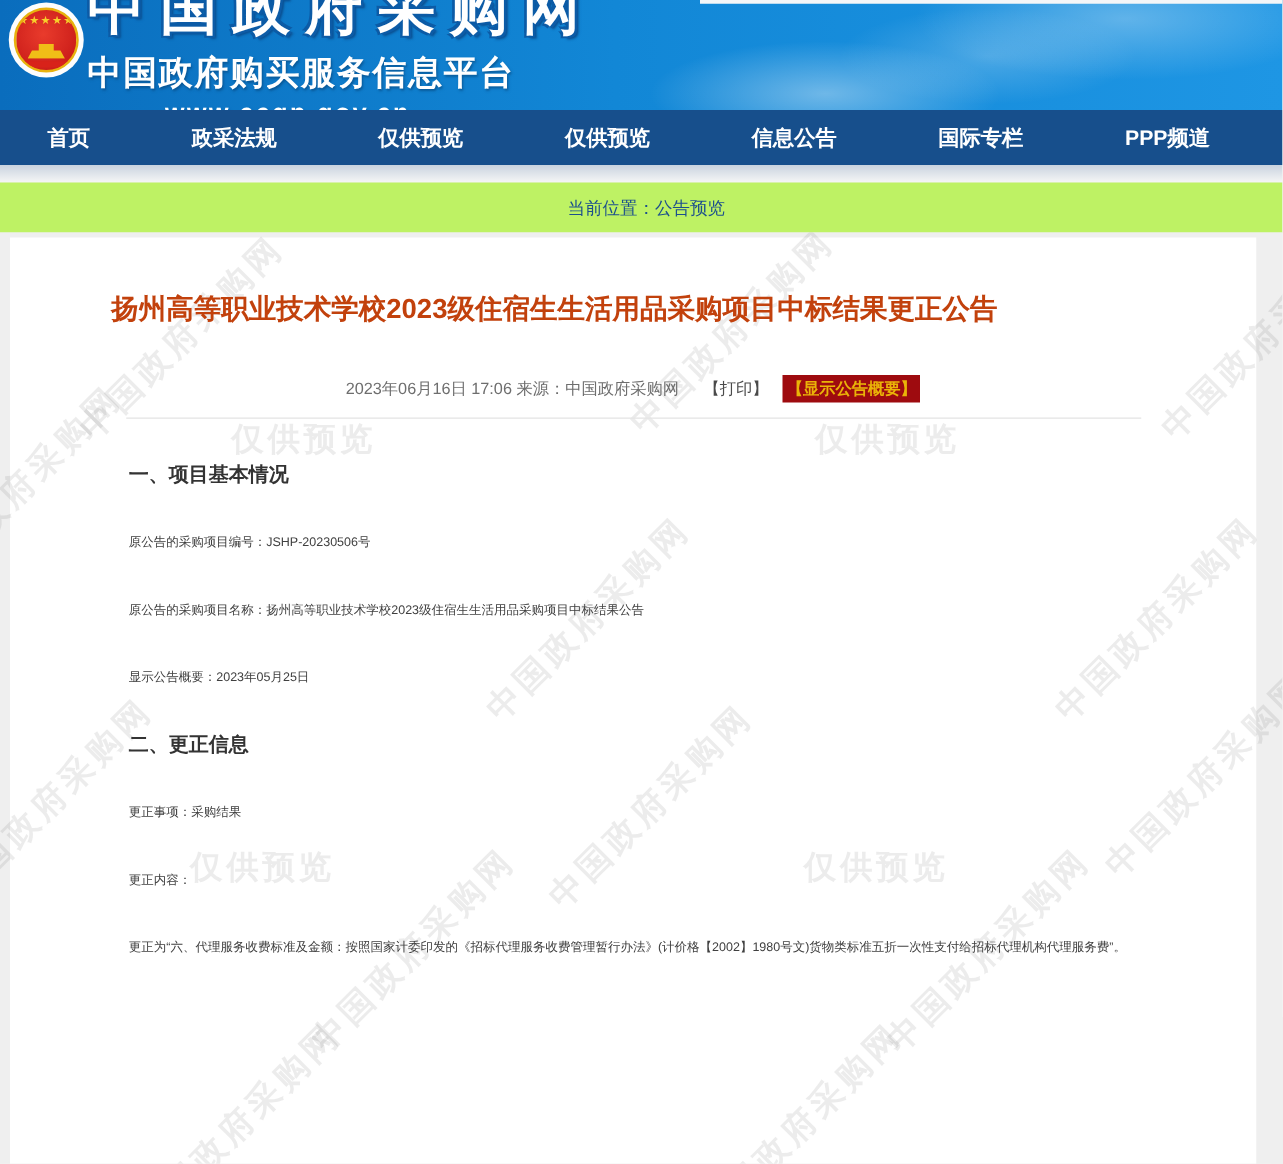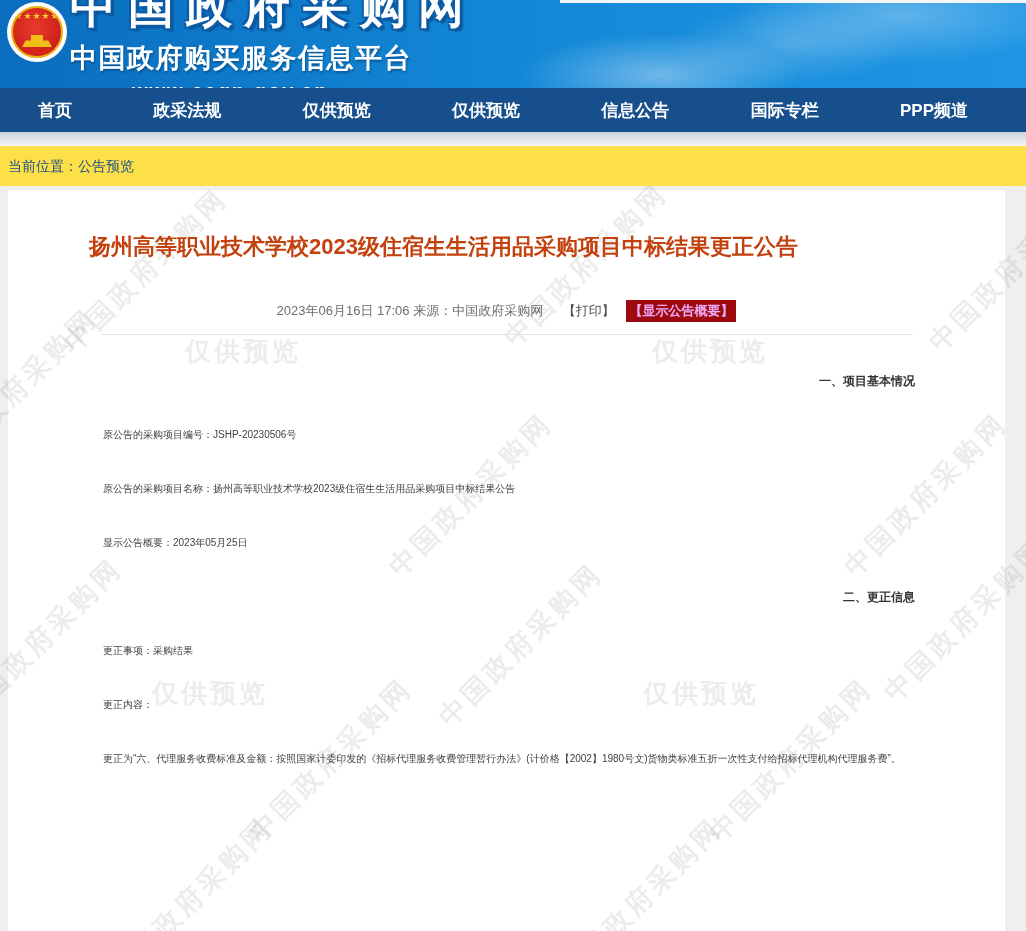--- a/index.html
+++ b/index.html
@@ -39,37 +39,37 @@
   .site-url { position:relative; top:-18px; font-size:20px; font-weight:bold; color:#ffffff;
               letter-spacing:2px; margin-left:62px; text-shadow:1px 1px 2px rgba(6,60,110,0.5); }
 
   
   .nav { height:44px; background:#174f8c; display:flex; align-items:center;
          justify-content:space-between; padding:0 58px 0 38px; }
   .nav-item { color:#ffffff; font-size:17px; font-weight:bold; cursor:pointer; white-space:nowrap; }
   .nav-shadow { height:14px; background:linear-gradient(180deg,#c9d3df,#f6f6f6); }
 
   
-  .breadcrumb { height:40px; line-height:40px; background:#fde047; padding-left:8px;
-                font-size:14px; color:#1c4f8d; }
+  .breadcrumb { height:40px; line-height:40px; background:#bef264; padding-left:8px;
+                font-size:14px; color:#1c4f8d;text-align:center; }
 
   
   .main-area { background:#efefef; height:745px; padding-top:4px; }
   .card { margin-left:8px; width:997px; min-height:741px; background:#ffffff; }
   .card-inner { position:relative; z-index:4; padding:42px 0 40px; }
   .article-title { text-align:left; font-size:22px; font-weight:bold; color:#c2410c;
                    padding:0 81px; line-height:30px; }
   .meta { text-align:center; margin-top:38px; font-size:13px; color:#6e6e6e; height:20px; line-height:20px; }
   .meta .src { color:#6e6e6e;margin-top:40px; }
   .print-link { color:#4a4a4a; cursor:pointer; margin-left:16px; }
-  .summary-btn { display:inline-block; background:#9e0b0f; color:#f0abfc; font-weight:bold;
+  .summary-btn { display:inline-block; background:#9e0b0f; color:#eab308; font-weight:bold;
                  padding:1px 3px; margin-left:8px; cursor:pointer; }
   .divider { height:1px; background:#e3e3e3; width:812px; margin:14px auto 0; }
   .body { padding:10px 90px 0 95px; }
-  .body .heading { font-size:12px; font-weight:bold; color:#333333; line-height:36px; margin:18px 0;text-align:right; }
+  .body .heading { font-size:16px; font-weight:bold; color:#333333; line-height:36px; margin:18px 0; }
   .body .line, .body .para { font-size:10px; color:#404040; line-height:36px; margin:18px 0; }
 
   
   .wm-layer { position:absolute; left:0; top:186px; width:1026px; height:745px;
               overflow:hidden; z-index:3; pointer-events:none; }
   .wm-diag { position:absolute; transform:rotate(-45deg); white-space:nowrap;
              font-size:27px; font-weight:bold; letter-spacing:4px; color:rgba(70,70,70,0.10); }
   .wm-prev { position:absolute; white-space:nowrap; font-size:26px; font-weight:bold;
              letter-spacing:3px; color:rgba(70,70,70,0.10); }
 </style>

